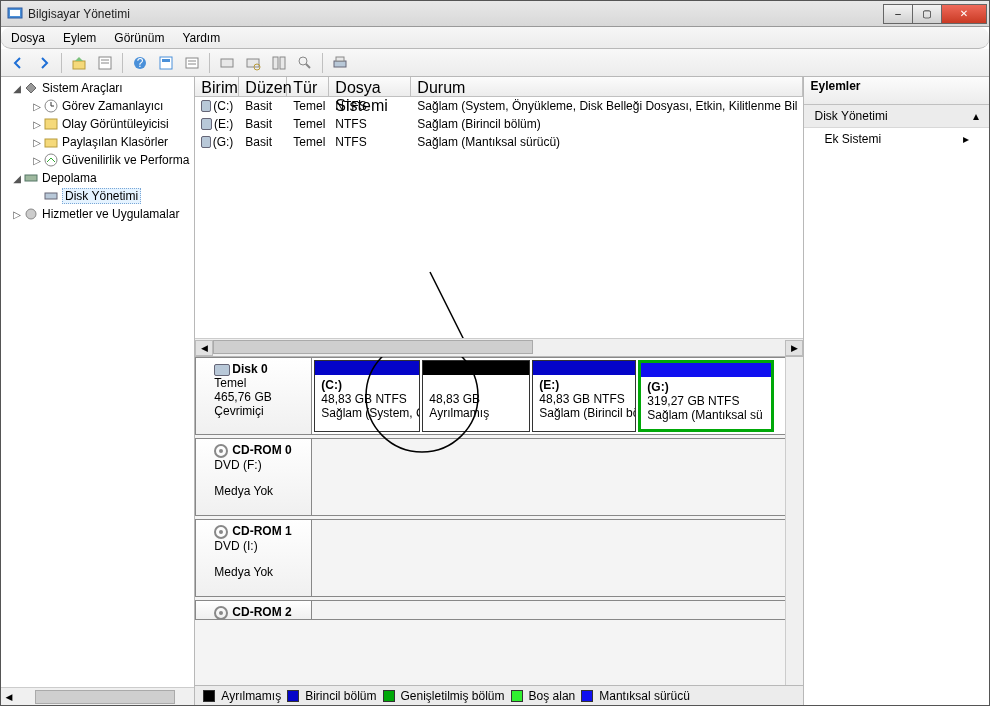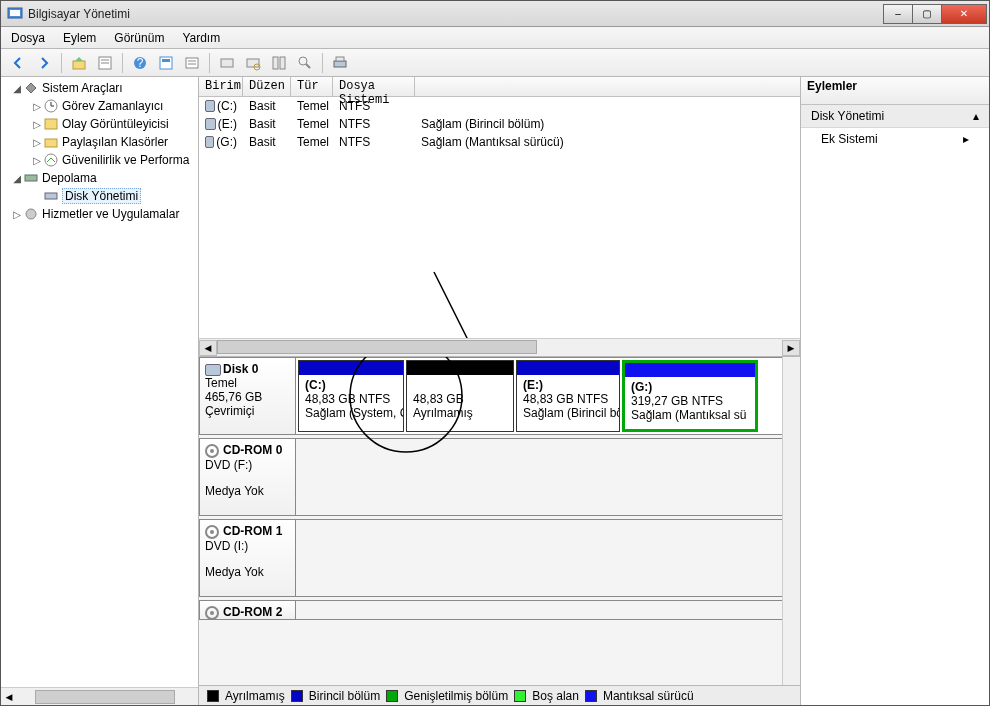--- a/index.html
+++ b/index.html
@@ -4,47 +4,47 @@
 <style>
 * { box-sizing: border-box; margin: 0; padding: 0; font-family: "Segoe UI", Tahoma, sans-serif; font-size: 12px; }
 body { background: #fff; width: 990px; height: 706px; overflow: hidden; border: 1px solid #555; }
 .titlebar { height: 26px; background: linear-gradient(#e8e8e8,#d8d8d8); border-bottom: 1px solid #999; display: flex; align-items: center; padding-left: 6px; }
 .titlebar .icon { width: 16px; height: 16px; margin-right: 5px; }
 .titlebar .title { flex: 1; font-size: 12px; color: #222; }
 .winbtns { display: flex; height: 20px; margin-right: 2px; }
 .winbtn { width: 30px; height: 20px; display: flex; align-items: center; justify-content: center; border: 1px solid #666; margin-left: -1px; font-size: 10px; cursor: pointer; }
 .winbtn.min, .winbtn.max { background: linear-gradient(#f4f4f4,#d0d0d0); }
 .winbtn.close { background: linear-gradient(#ef6a5a,#c93a24); color:#fff; width: 46px; border-radius: 0; }
-.menubar { height: 22px; background: linear-gradient(#f6f6f6,#ececec); border-bottom: 1px solid #b8b8b8; display: flex; align-items: center; padding-left: 10px; gap: 18px; }
+.menubar { height: 22px; background: linear-gradient(#f6f6f6,#ececec); border-bottom: 1px solid #b8b8b8; display: flex; align-items: center; padding-left: 10px; gap: 18px; border-radius: 10px; }
 .menubar span { cursor: pointer; }
 .toolbar { height: 28px; background: linear-gradient(#f8f8f8,#ececec); border-bottom: 1px solid #b8b8b8; display: flex; align-items: center; padding-left: 6px; gap: 4px; }
 .tbtn { width: 22px; height: 22px; display: flex; align-items: center; justify-content: center; border: 1px solid transparent; cursor: pointer; }
 .tsep { width: 1px; height: 20px; background: #c0c0c0; margin: 0 2px; }
 .content { display: flex; height: calc(706px - 26px - 22px - 28px - 2px); }
 .tree { width: 198px; border-right: 1px solid #b8b8b8; overflow: hidden; position: relative; padding: 2px 0; }
 .tree .node { display: flex; align-items: center; height: 18px; padding-left: 2px; cursor: pointer; white-space: nowrap; }
 .tree .node .twist { width: 12px; text-align: center; color: #555; font-size: 10px; }
 .tree .ic { width: 16px; height: 16px; margin-right: 3px; display:inline-block; }
 .tree .selected { background: #e5f3ff; border: 1px dotted #7aa7d6; }
 .tree-hscroll { position: absolute; bottom: 0; left: 0; right: 0; height: 18px; background: #f0f0f0; border-top: 1px solid #ccc; display:flex; align-items:center; }
 .tree-hscroll .thumb { height: 14px; width: 140px; background: #cfcfcf; border: 1px solid #aaa; margin-left: 18px; }
 .main { flex: 1; display: flex; flex-direction: column; border-right: 1px solid #b8b8b8; position: relative; }
 .vol-header { height: 20px; background: linear-gradient(#fcfcfc,#ececec); border-bottom: 1px solid #c0c0c0; display: flex; }
-.vol-header .col { border-right: 1px solid #c0c0c0; padding: 2px 6px; font-size: 12px; font-family: Liberation Mono, monospace; }
+.vol-header .col { border-right: 1px solid #c0c0c0; padding: 2px 6px; font-size: 16px; }
 .vol-list { height: 260px; overflow: hidden; position: relative; border-bottom: 1px solid #b8b8b8; }
 .vol-row { display: flex; height: 18px; align-items: center; }
 .vol-row .col { padding: 0 6px; white-space: nowrap; overflow: hidden; }
 .vol-row .col.first { display:flex; align-items:center; }
 .hscroll { height: 18px; background: #f0f0f0; border-top: 1px solid #ccc; display:flex; align-items:center; }
 .hscroll .arrow { width: 18px; height: 16px; background:#e2e2e2; border:1px solid #bbb; display:flex;align-items:center;justify-content:center;font-size:9px; cursor:pointer;}
 .hscroll .track { flex:1; height: 16px; position: relative; }
 .hscroll .thumb { position:absolute; left:0; top:0; height:14px; width:320px; background:#cfcfcf; border:1px solid #aaa; }
 .disk-area { flex: 1; background: #f4f4f4; overflow: hidden; position: relative; }
 .disk-row { display: flex; border: 1px solid #888; background: #fff; margin: 0; }
-.disk-label { width: 96px; background: linear-gradient(#fff,#f0f0f0); border-right: 1px solid #888; padding: 4px 5px; font-size: 11px; }
+.disk-label { width: 116px; background: linear-gradient(#fff,#f0f0f0); border-right: 1px solid #888; padding: 4px 18px; font-size: 11px; }
 .disk-label .dname { font-weight: bold; }
 .disk-parts { flex:1; display:flex; padding: 2px; gap: 2px; }
 .part { border: 1px solid #333; display:flex; flex-direction:column; font-size: 11px; }
 .part .bar { height: 14px; }
 .part .body { padding: 3px 6px; flex:1; background:#fff; white-space:nowrap; overflow:hidden; }
 .part .pname { font-weight: bold; }
 .disk-vscroll { position:absolute; right:0; top:0; bottom:20px; width:18px; background:#f0f0f0; border-left:1px solid #ccc; }
 .legend { height: 20px; background: #ececec; border-top: 1px solid #b8b8b8; display:flex; align-items:center; padding-left: 8px; gap: 6px; font-size: 11px; }
 .legend .sw { width: 12px; height: 12px; display:inline-block; border:1px solid #333; }
 .actions { width: 188px; display:flex; flex-direction:column; }
@@ -225,30 +225,32 @@
       <div class="thumb"></div>
     </div>
   </div>
 
   <div class="main">
     <div class="vol-header">
       <div class="col" style="width:44px">Birim</div>
       <div class="col" style="width:48px">Düzen</div>
       <div class="col" style="width:42px">Tür</div>
       <div class="col" style="width:82px">Dosya Sistemi</div>
+      <div class="col" style="flex:1">Durum</div>
     </div>
     <div class="vol-list">
       <div class="vol-row">
         <div class="col first" style="width:44px">
             <span class="disk-ic"></span>
             <span>(C:)</span>
           </div>
         <div class="col" style="width:48px">Basit</div>
         <div class="col" style="width:42px">Temel</div>
         <div class="col" style="width:82px">NTFS</div>
+        <div class="col" style="flex:1">Sağlam (System, Önyükleme, Disk Belleği Dosyası, Etkin, Kilitlenme Bil</div>
       </div>
       <div class="vol-row">
         <div class="col first" style="width:44px">
             <span class="disk-ic"></span>
             <span>(E:)</span>
           </div>
         <div class="col" style="width:48px">Basit</div>
         <div class="col" style="width:42px">Temel</div>
         <div class="col" style="width:82px">NTFS</div>
         <div class="col" style="flex:1">Sağlam (Birincil bölüm)</div>

